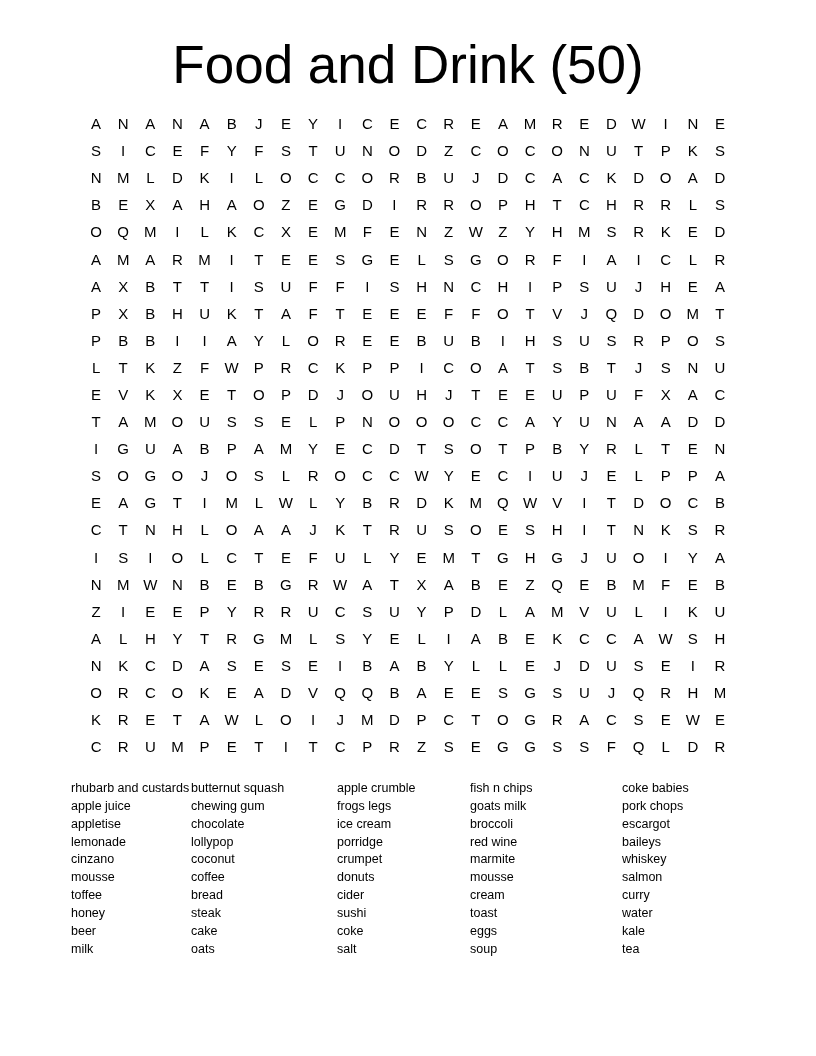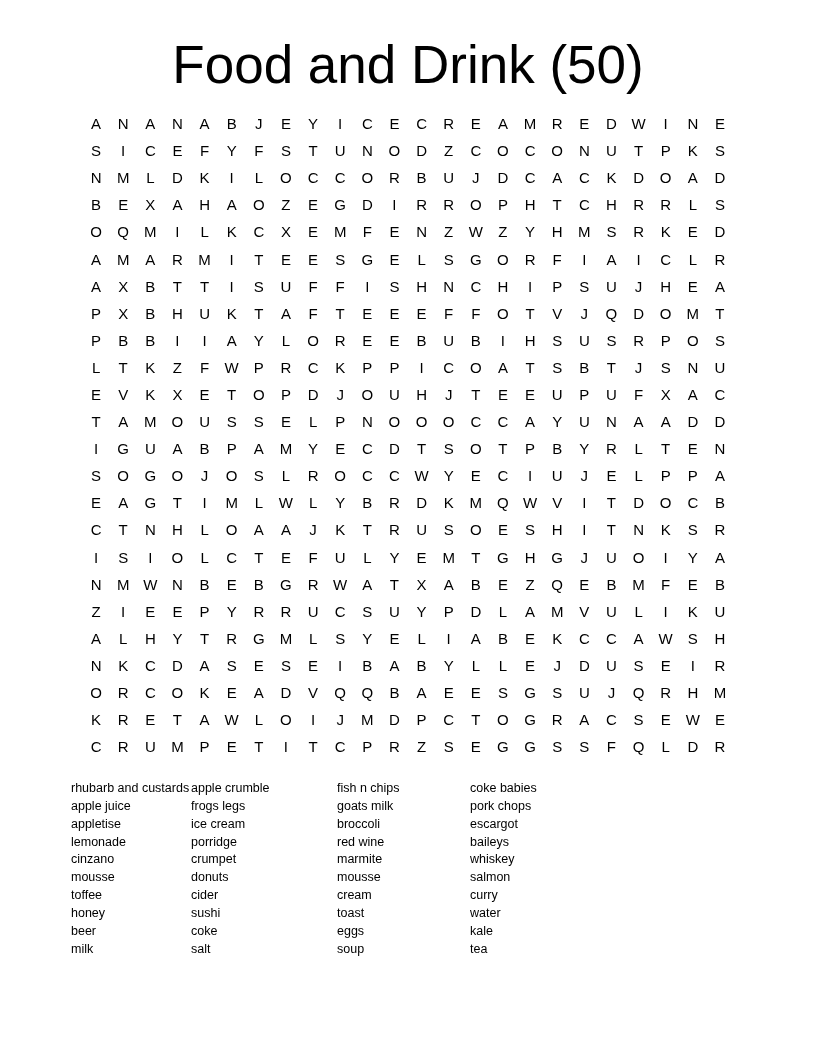--- a/index.html
+++ b/index.html
@@ -708,20 +708,32 @@
       <div class="word">appletise</div>
       <div class="word">lemonade</div>
       <div class="word">cinzano</div>
       <div class="word">mousse</div>
       <div class="word">toffee</div>
       <div class="word">honey</div>
       <div class="word">beer</div>
       <div class="word">milk</div>
     </div>
     <div class="word-col">
+      <div class="word">butternut squash</div>
+      <div class="word">chewing gum</div>
+      <div class="word">chocolate</div>
+      <div class="word">lollypop</div>
+      <div class="word">coconut</div>
+      <div class="word">coffee</div>
+      <div class="word">bread</div>
+      <div class="word">steak</div>
+      <div class="word">cake</div>
+      <div class="word">oats</div>
+    </div>
+    <div class="word-col">
       <div class="word">apple crumble</div>
       <div class="word">frogs legs</div>
       <div class="word">ice cream</div>
       <div class="word">porridge</div>
       <div class="word">crumpet</div>
       <div class="word">donuts</div>
       <div class="word">cider</div>
       <div class="word">sushi</div>
       <div class="word">coke</div>
       <div class="word">salt</div>

